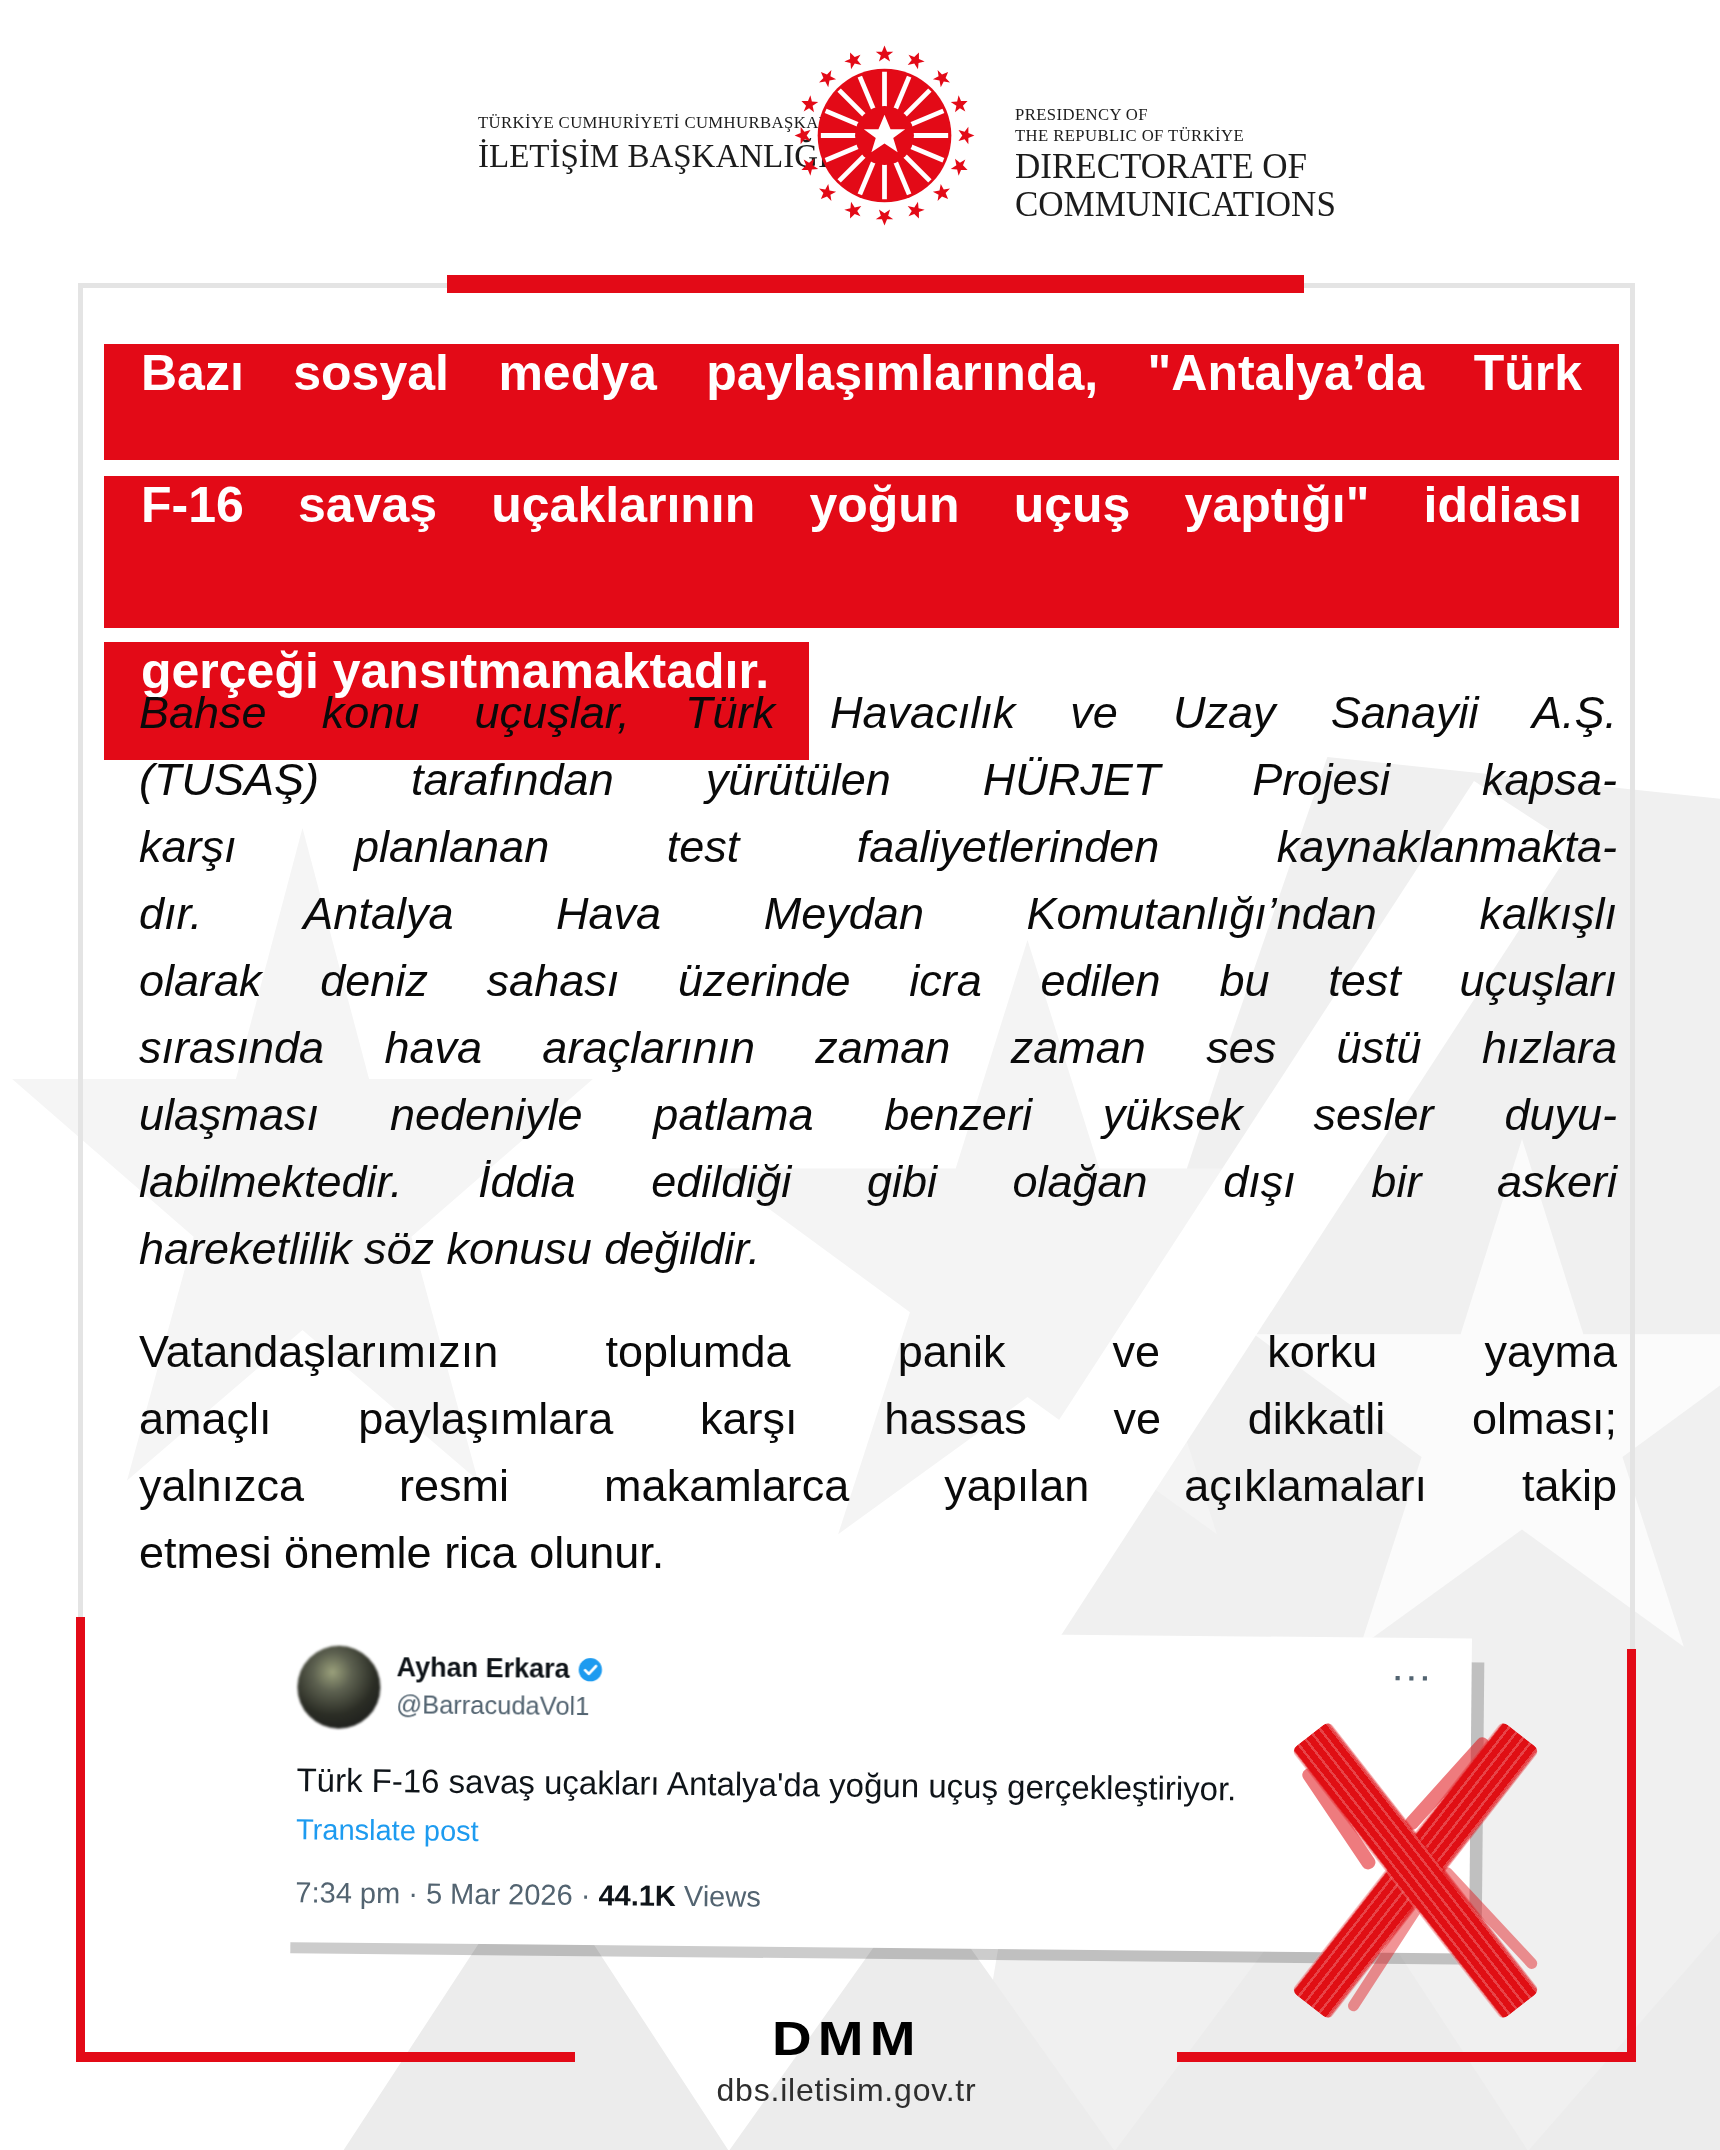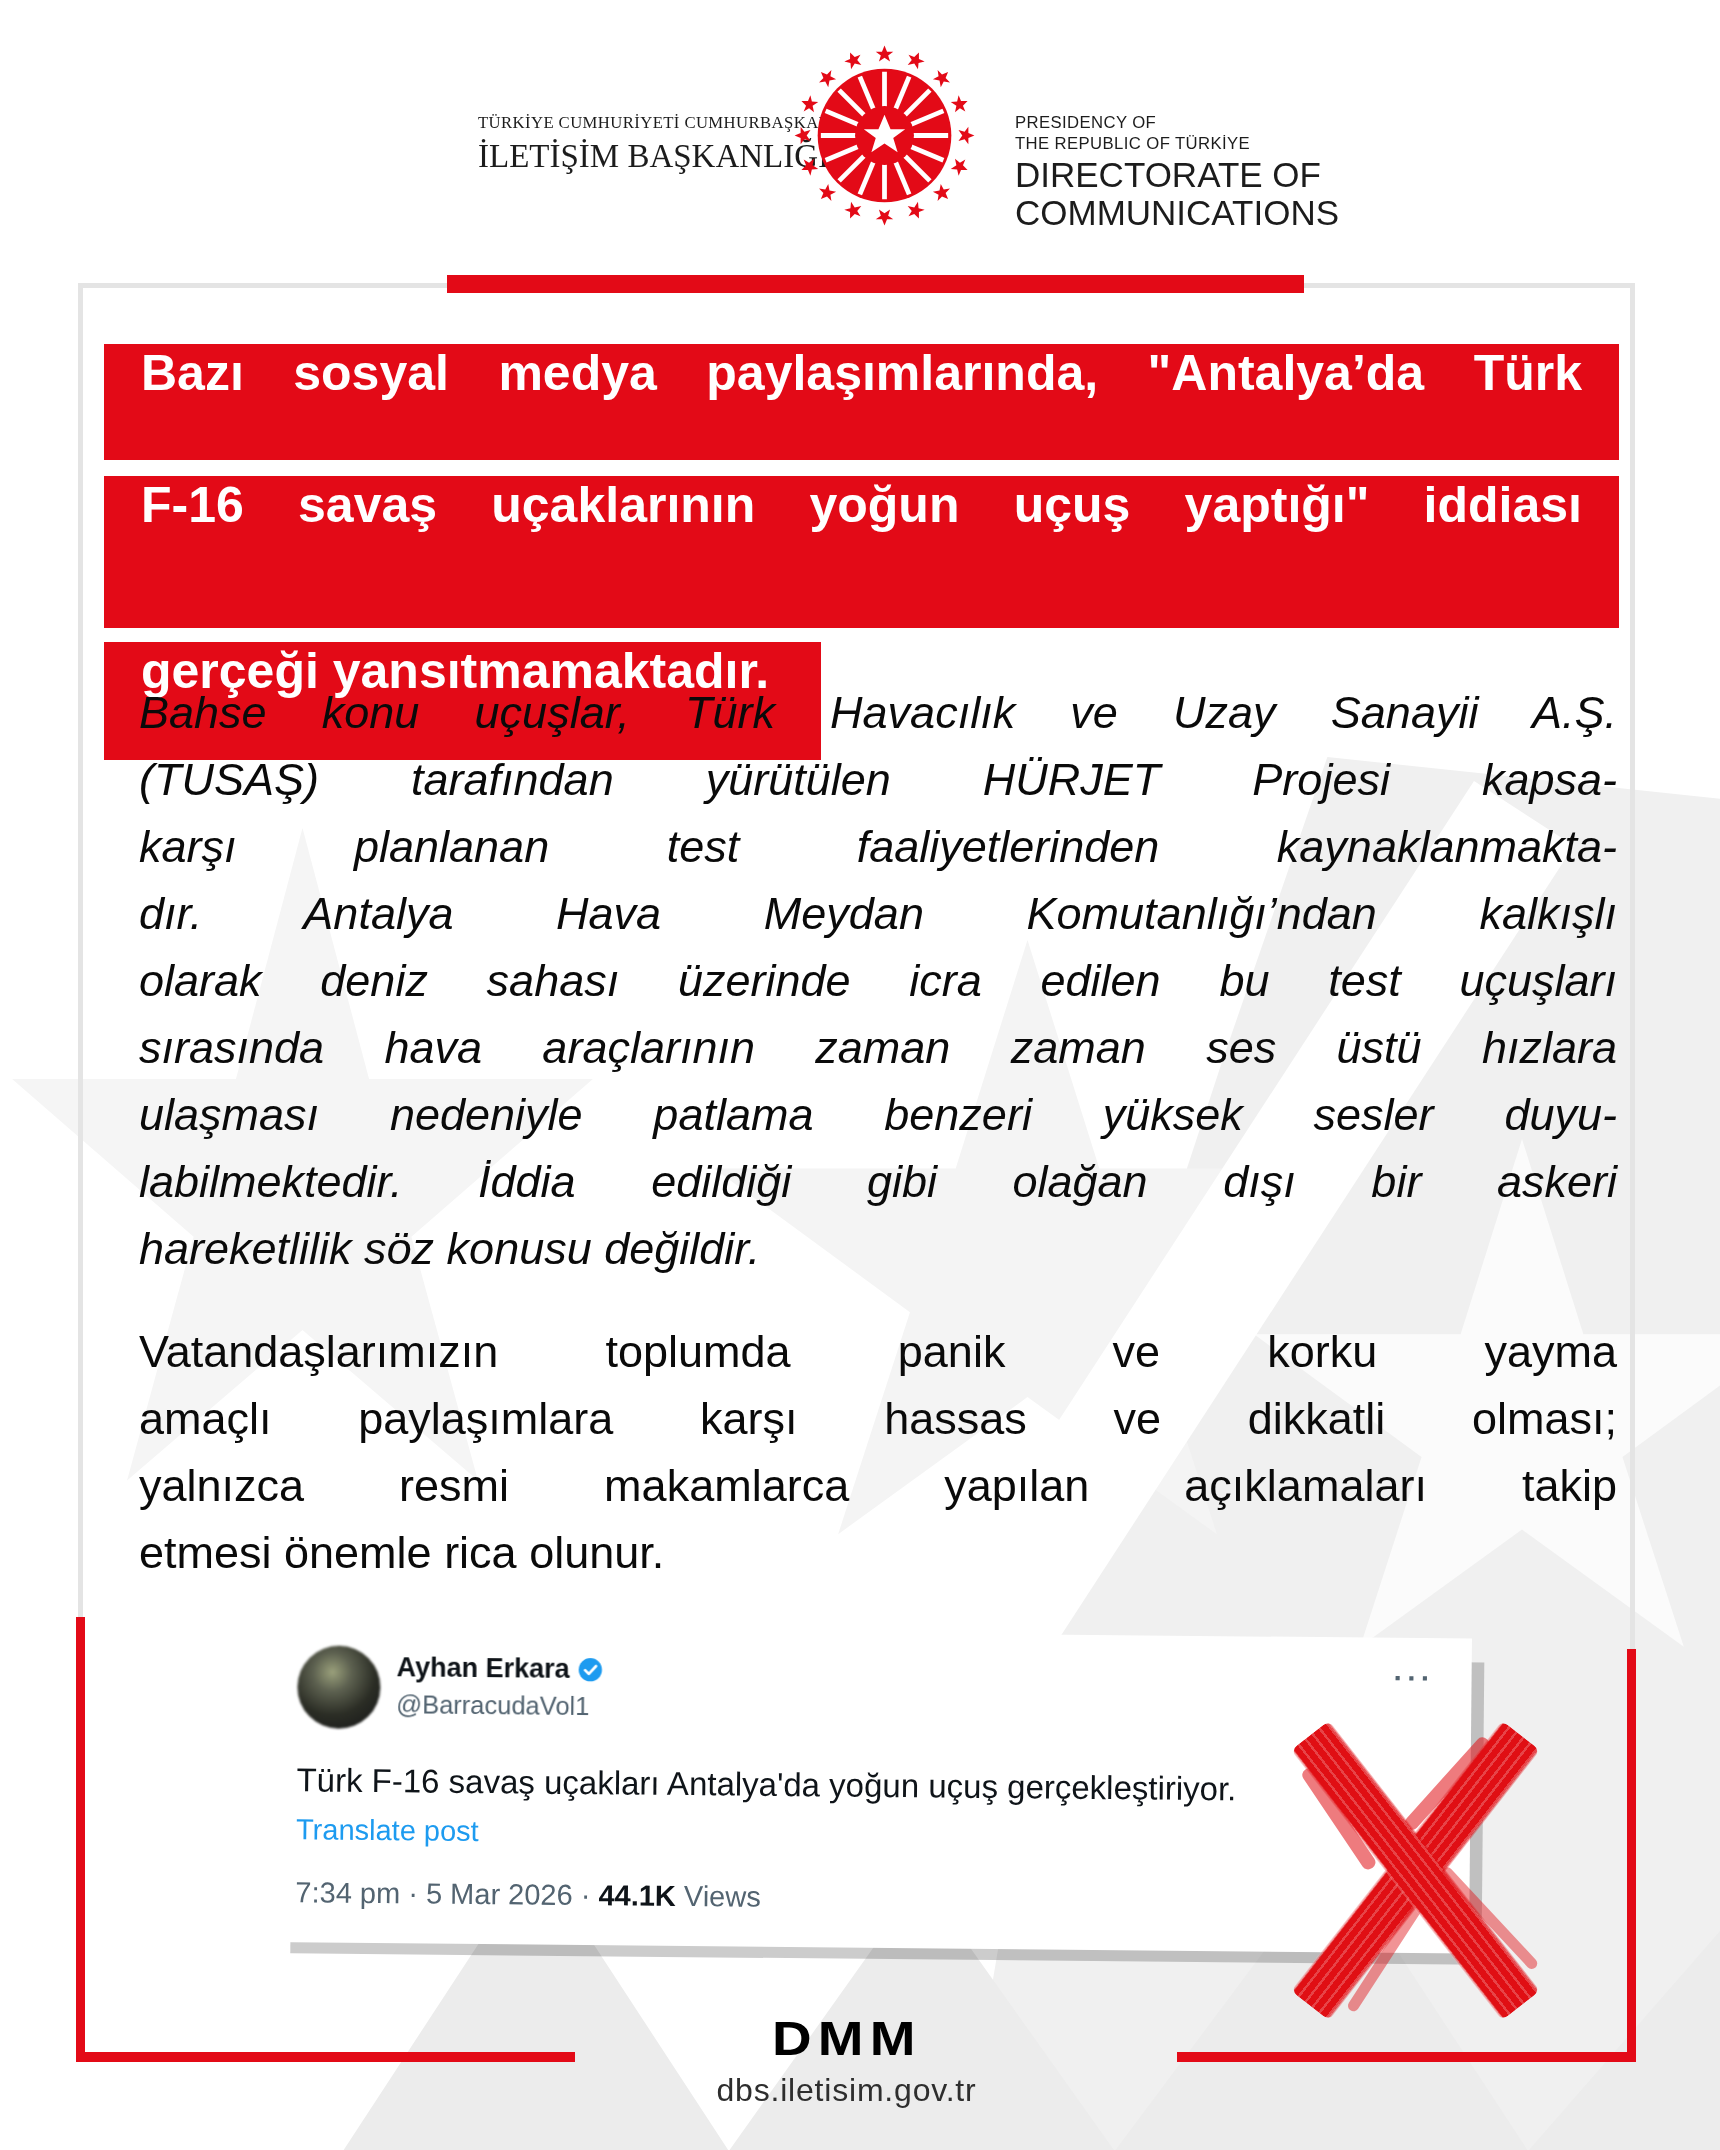--- a/index.html
+++ b/index.html
@@ -34,31 +34,31 @@
   .fr-accent{left:447px;top:275px;width:857px;height:17.5px;background:var(--red);}
 
   :root{--red:#E30A17;--ink:#0a0a0a;--tw-ink:#0f1419;--tw-gray:#536471;--tw-blue:#1D9BF0;}
 
   
   .hdr-left{left:478px;top:113px;width:287px;text-align:center;color:#1c1c1c;
             font-family:"Liberation Serif", serif;z-index:2;}
   .hdr-left .l1{font-size:16.7px;letter-spacing:0.4px;white-space:nowrap;}
   .hdr-left .l2{font-size:33px;margin-top:4.8px;white-space:nowrap;}
   .emblem{left:793px;top:44px;width:183px;height:187px;z-index:2;}
-  .hdr-right{left:1015px;top:104px;color:#1c1c1c;font-family:Liberation Sans, sans-serif;z-index:2;margin-top:8px;}
+  .hdr-right{left:1015px;top:104px;color:#1c1c1c;font-family:Liberation Serif, serif;z-index:2;}
   .hdr-right .s{font-size:16.7px;line-height:21px;letter-spacing:0.4px;}
   .hdr-right .b{font-size:35px;line-height:37px;margin-top:1.6px;}
 
   
   .headline{left:104px;top:344px;width:1515px;z-index:2;}
   .hl-box{background:var(--red);color:#ffffff;font-weight:700;font-size:50px;
           padding:0 37px;display:flex;align-items:flex-start;box-sizing:border-box;}
   .hl-1{height:116px;margin-bottom:16px;}
   .hl-2{height:152px;margin-bottom:13.5px;}
-  .hl-3{height:118px;display:inline-flex;padding-right:52px;}
+  .hl-3{height:118px;display:inline-flex;padding-right:40px;}
   .hl-box .stretch{width:100%;text-align:justify;text-align-last:justify;}
 
   
   .para{left:139px;width:1478px;z-index:2;color:var(--ink);font-size:45px;line-height:67px;}
   .p1{top:679px;font-style:italic;} .p2{top:1318px;}
   .jline{text-align:justify;text-align-last:justify;}
   .jline.last{text-align:justify;text-align-last:left;}
 
   
   .tweet{left:268px;top:1627px;width:1204px;height:315px;background:#ffffff;z-index:3;

